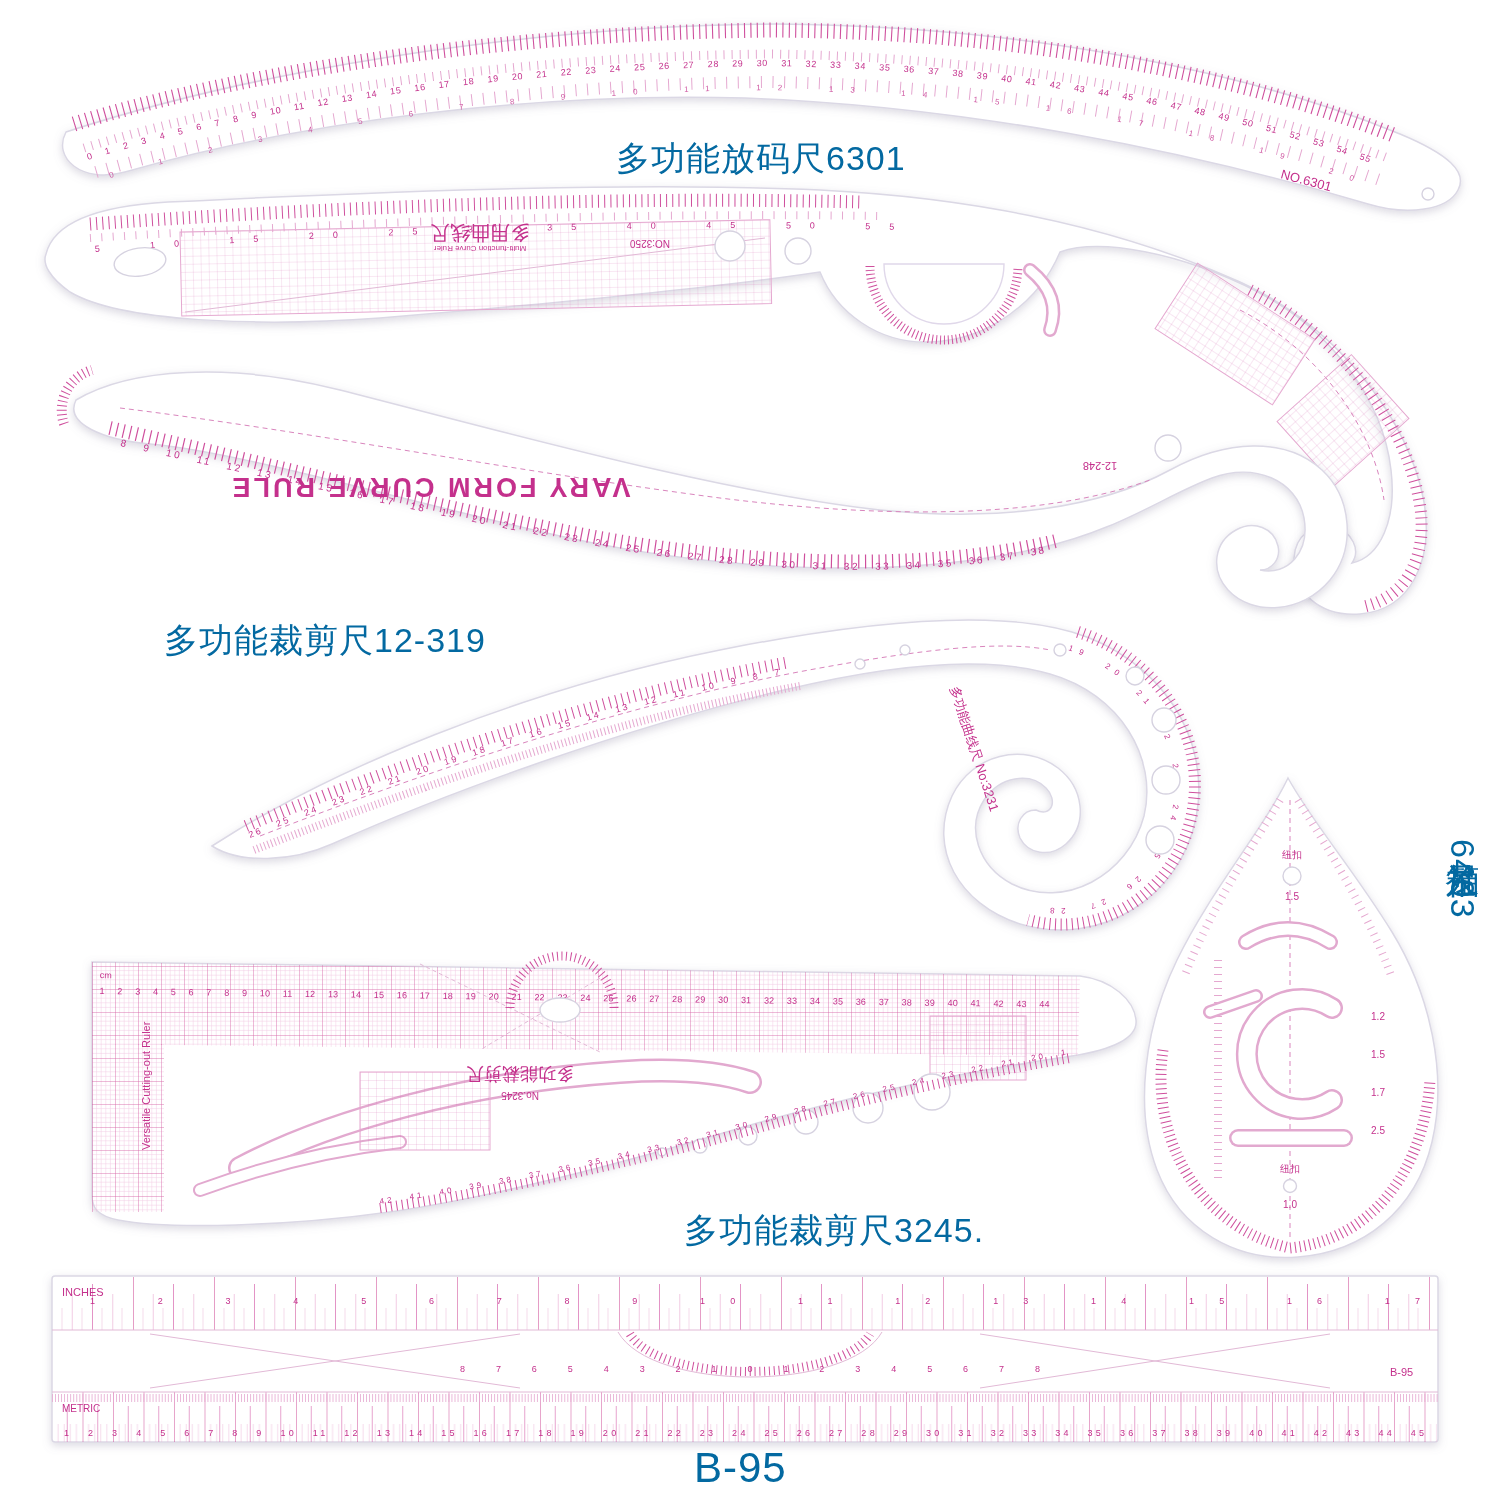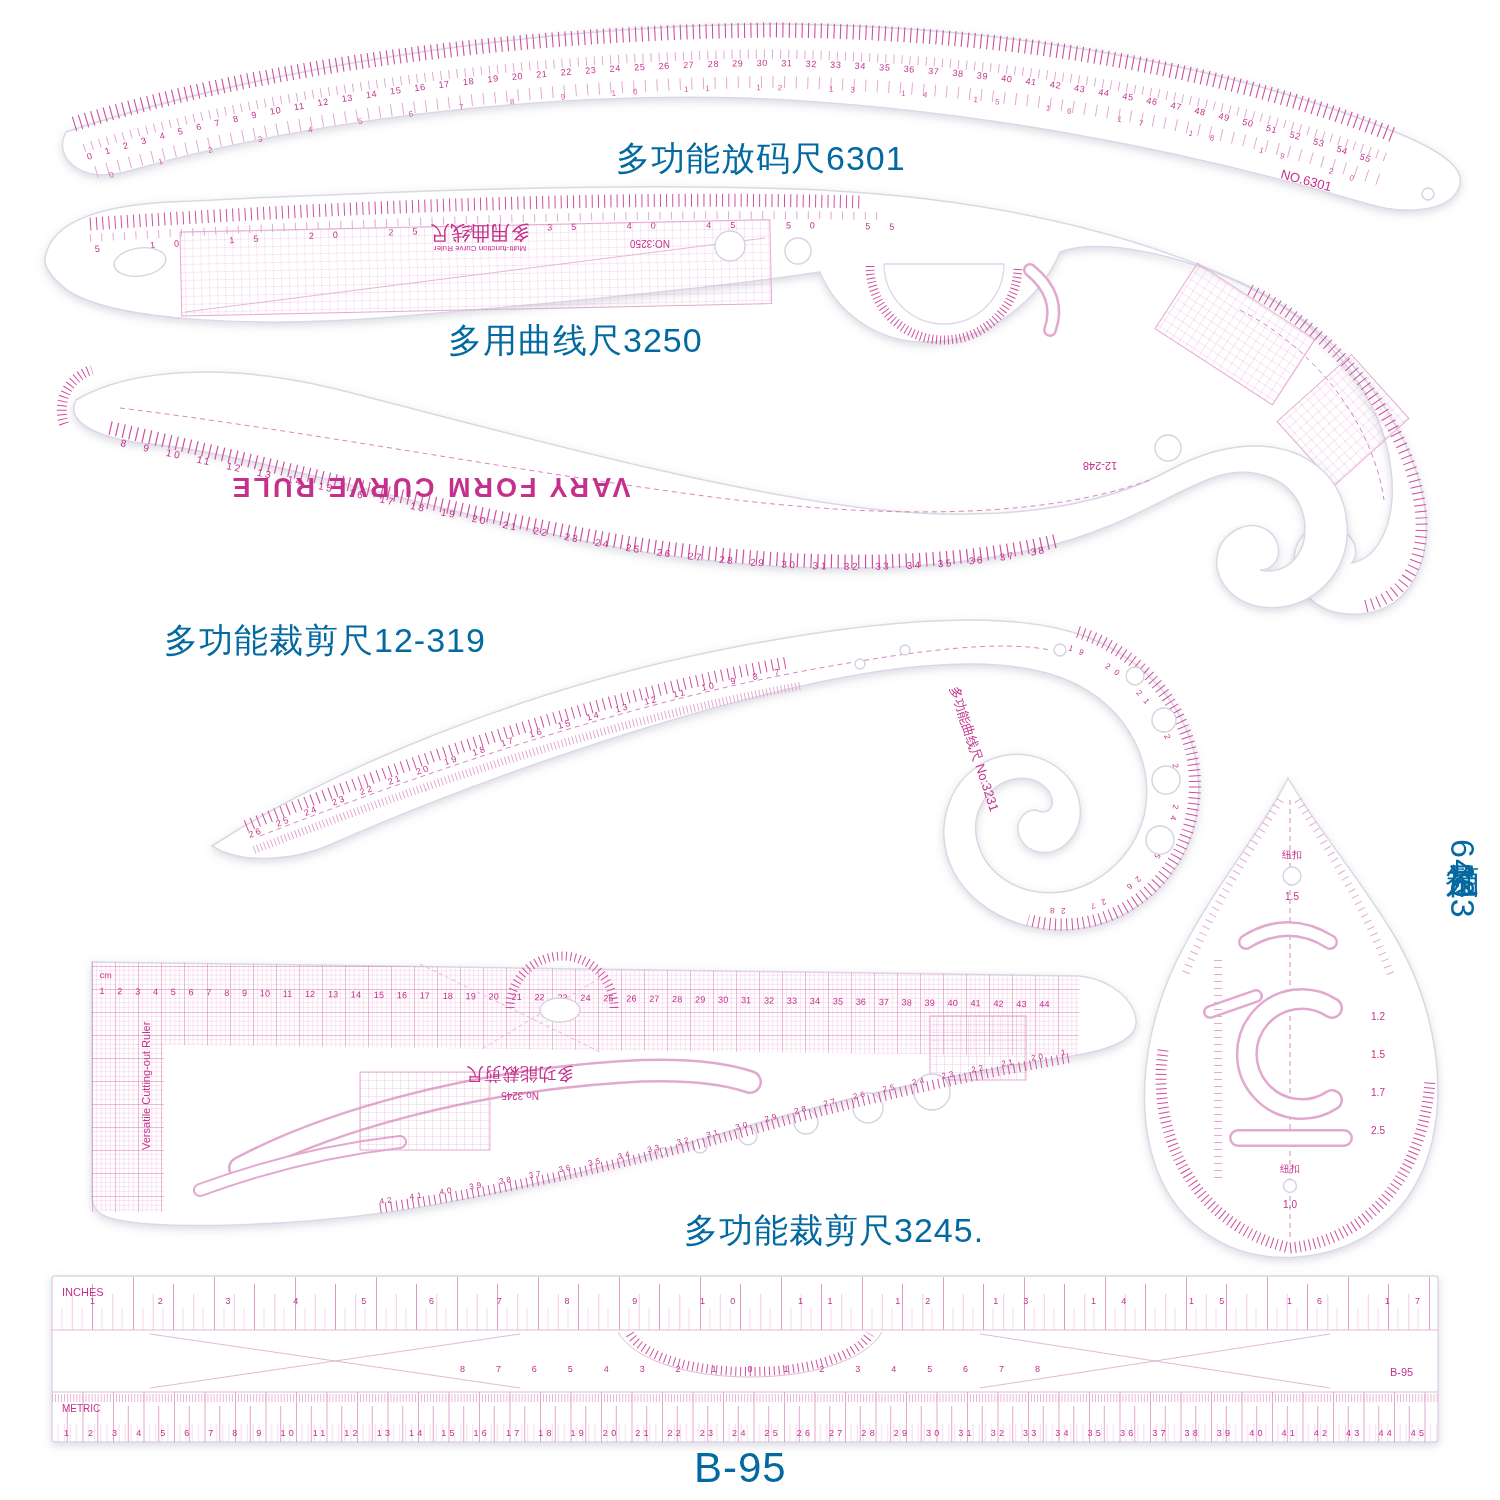--- a/index.html
+++ b/index.html
@@ -201,18 +201,17 @@
     <line x1="150" y1="1388" x2="520" y2="1334" class="edgeline"></line>
     <line x1="150" y1="1334" x2="520" y2="1388" class="edgeline"></line>
     <line x1="980" y1="1388" x2="1330" y2="1334" class="edgeline"></line>
     <line x1="980" y1="1334" x2="1330" y2="1388" class="edgeline"></line>
     <text class="ptx s11" x="1390" y="1376">B-95</text>
   </g>
 </svg>
 
 
 <div class="lbl" style="left:616px;top:136px">多功能放码尺6301</div>
-<div class="lbl" style="left:448px;top:318px">多用曲线尺3250</div>
 <div class="lbl" style="left:164px;top:618px">多功能裁剪尺12-319</div>
 <div class="lbl lbl-vert" style="left:1440px;top:836px">袖笼尺6403</div>
 <div class="lbl" style="left:684px;top:1208px">多功能裁剪尺3245.</div>
 <div class="lbl lbl-big" style="left:694px;top:1444px">B-95</div>
 </div>
 
 </body></html>

